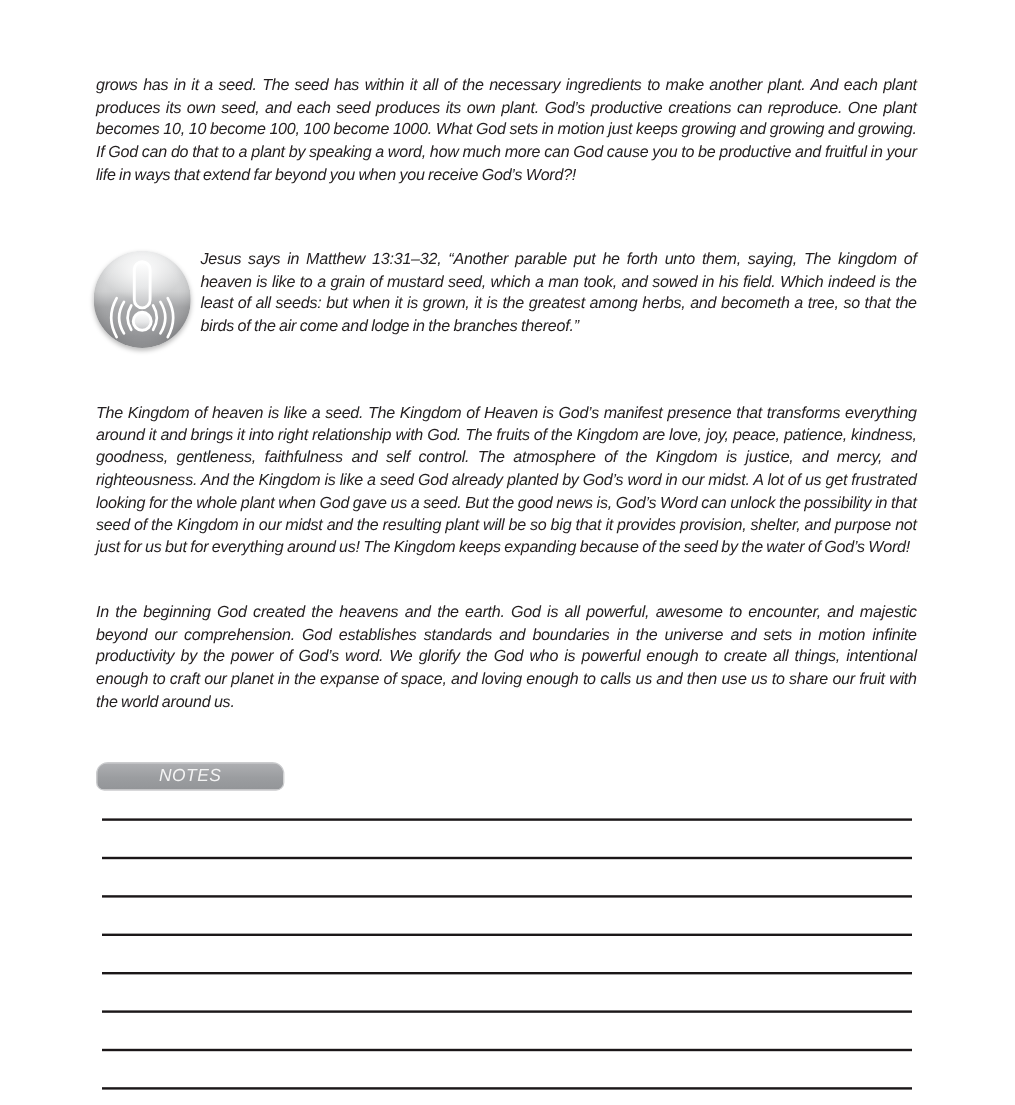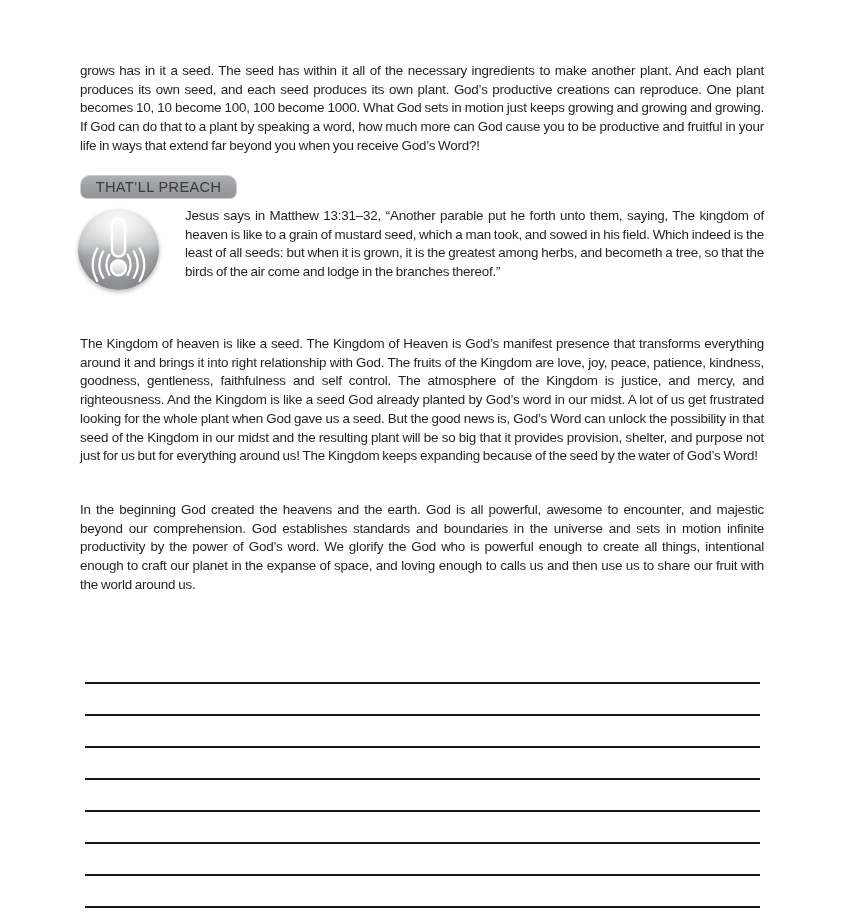--- a/index.html
+++ b/index.html
@@ -6,20 +6,21 @@
   body {
     font-family: "Liberation Sans", sans-serif;
     background: #ffffff;
   }
   .page {
     position: relative;
     width: 782px;
     height: 921px;
     background: var(--page_bg, #ffffff);
     overflow: hidden;
+    font-style: italic;
   }
   .body-text {
     position: absolute;
     left: 80px;
     width: 684px;
     margin: 0;
     font-size: 13.4px;
     line-height: 18.7px;
     letter-spacing: -0.2px;
     word-spacing: -0.6px;
@@ -53,21 +54,20 @@
   .notes-tab      { top: 635px; }
   .notes-tab span { color: var(--tab_text_light, #f4f4f4); }
 
   .preach-row {
     position: absolute;
     left: 78px;
     top: 206px;
     width: 686px;
     display: flex;
     align-items: flex-start;
-    gap: 18px;
   }
   .sphere {
     flex: 0 0 81px;
     width: 81px;
     height: 81px;
     margin-top: 3px;
     border-radius: 50%;
     background:
       radial-gradient(ellipse 58% 42% at 50% 20%, rgba(255,255,255,0.95), rgba(255,255,255,0) 72%),
       linear-gradient(180deg, #e9eaeb 0%, #cfd0d1 42%, #a6a7a9 58%, #97989b 88%, #a3a4a6 100%);
@@ -93,23 +93,20 @@
     margin-bottom: 29.8px;
   }
 </style>
 </head>
 <body>
 
 <div class="page">
 
   <p class="body-text intro">grows has in it a seed. The seed has within it all of the necessary ingredients to make another plant. And each plant produces its own seed, and each seed produces its own plant. God’s productive creations can reproduce. One plant becomes 10, 10 become 100, 100 become 1000. What God sets in motion just keeps growing and growing and growing. If God can do that to a plant by speaking a word, how much more can God cause you to be productive and fruitful in your life in ways that extend far beyond you when you receive God’s Word?!</p>
 
-  <div class="tab preach-tab">
-    <span>THAT’LL PREACH</span>
-  </div>
 
   <div class="preach-row">
     <div class="sphere">
       <svg viewBox="0 0 80 80" xmlns="http://www.w3.org/2000/svg">
         <defs>
           <linearGradient id="exg" x1="0" y1="0" x2="0" y2="1">
             <stop offset="0" stop-color="#ffffff"></stop>
             <stop offset="0.55" stop-color="#e7e8e9"></stop>
             <stop offset="1" stop-color="#bfc0c2"></stop>
           </linearGradient>
@@ -129,20 +126,23 @@
       </svg>
     </div>
     <p class="body-text quote">Jesus says in Matthew 13:31–32, “Another parable put he forth unto them, saying, The kingdom of heaven is like to a grain of mustard seed, which a man took, and sowed in his field. Which indeed is the least of all seeds: but when it is grown, it is the greatest among herbs, and becometh a tree, so that the birds of the air come and lodge in the branches thereof.”</p>
   </div>
 
   <p class="body-text kingdom">The Kingdom of heaven is like a seed. The Kingdom of Heaven is God’s manifest presence that transforms everything around it and brings it into right relationship with God. The fruits of the Kingdom are love, joy, peace, patience, kindness, goodness, gentleness, faithfulness and self control. The atmosphere of the Kingdom is justice, and mercy, and righteousness. And the Kingdom is like a seed God already planted by God’s word in our midst. A lot of us get frustrated looking for the whole plant when God gave us a seed. But the good news is, God’s Word can unlock the possibility in that seed of the Kingdom in our midst and the resulting plant will be so big that it provides provision, shelter, and purpose not just for us but for everything around us! The Kingdom keeps expanding because of the seed by the water of God’s Word!</p>
 
 
   <p class="body-text conclusion-p">In the beginning God created the heavens and the earth. God is all powerful, awesome to encounter, and majestic beyond our comprehension. God establishes standards and boundaries in the universe and sets in motion infinite productivity by the power of God’s word. We glorify the God who is powerful enough to create all things, intentional enough to craft our planet in the expanse of space, and loving enough to calls us and then use us to share our fruit with the world around us.</p>
 
+  <div class="tab notes-tab">
+    <span>NOTES</span>
+  </div>
 
   <div class="notes-lines">
       <div class="note-line"></div>
       <div class="note-line"></div>
       <div class="note-line"></div>
       <div class="note-line"></div>
       <div class="note-line"></div>
       <div class="note-line"></div>
       <div class="note-line"></div>
       <div class="note-line"></div>

